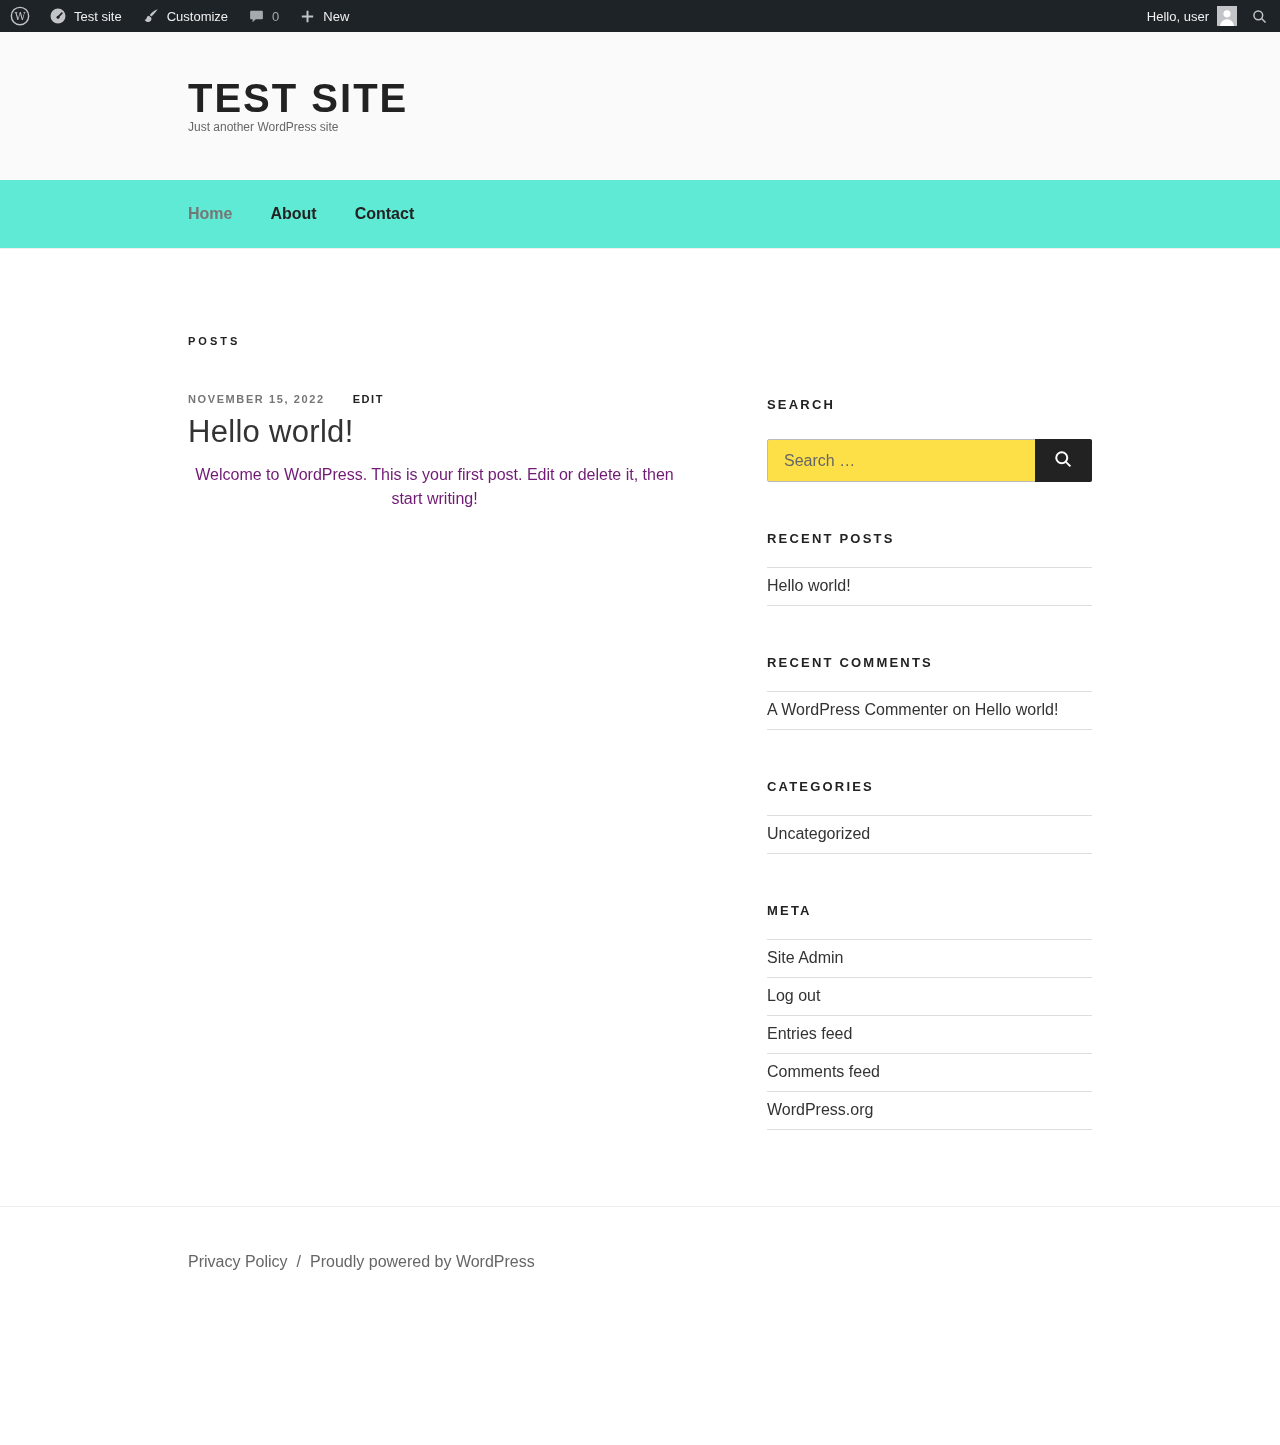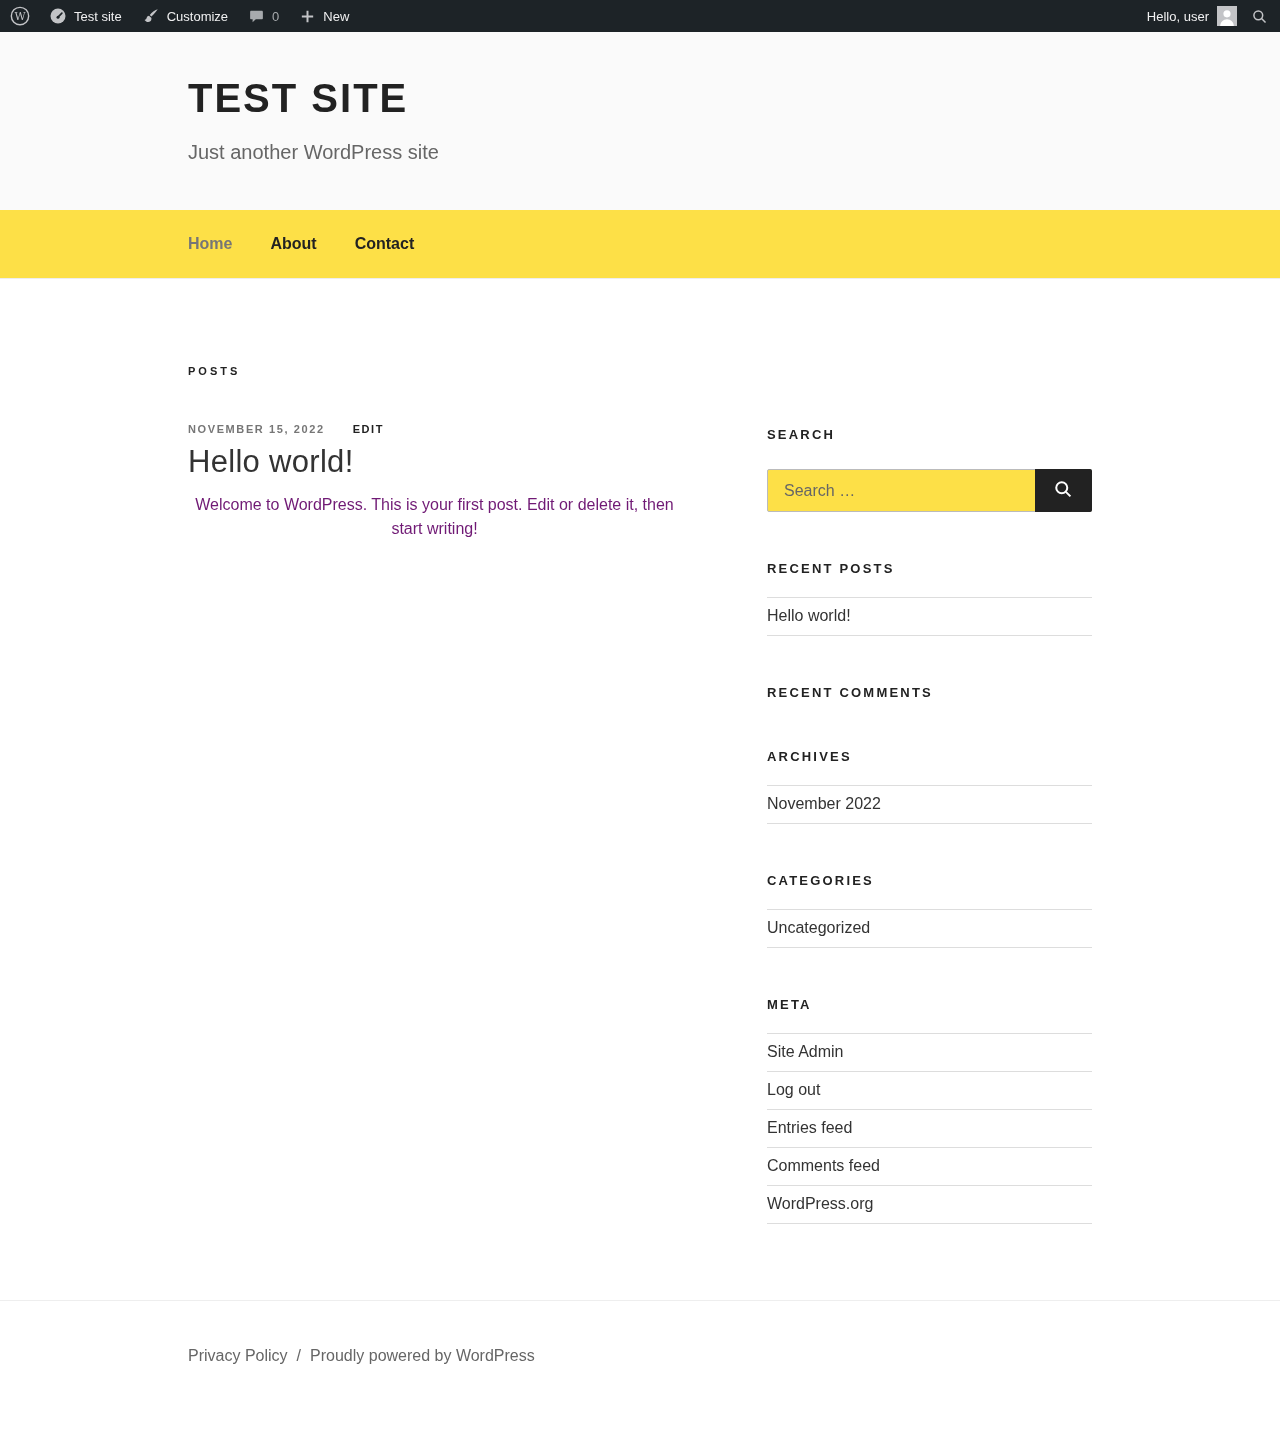--- a/index.html
+++ b/index.html
@@ -33,24 +33,24 @@
 
   
   .wrap { width:904px; margin:0 auto; }
 
   
   .site-header { background:#fafafa; padding:44px 0 46px; }
   .site-title {
     font-size:40px; font-weight:800; letter-spacing:2px;
     color:#222; line-height:1.1; display:inline-block;
   }
-  .site-description { font-size:20px; color:#666; margin-top:21px; }
-
-  
-  .main-nav { background:#fde047; border-bottom:1px solid #eee; height:69px; }
+  .site-description { font-size:12px; color:#666; margin-top:0; }
+
+  
+  .main-nav { background:#5eead4; border-bottom:1px solid #eee; height:69px; }
   .main-nav .wrap { display:flex; align-items:center; height:100%; }
   .nav-item {
     font-size:16px; font-weight:bold; color:#222;
     margin-right:38px; cursor:pointer;
   }
   .nav-item.current { color:#767676; }
 
   
   .site-content { padding:86px 0 76px; }
   .content-cols { display:flex; justify-content:space-between; align-items:flex-start; }
@@ -229,30 +229,27 @@
         <h3 class="widget-title">RECENT POSTS</h3>
         <ul>
           <li>
             <a>Hello world!</a>
           </li>
         </ul>
       </section>
 
       <section class="widget">
         <h3 class="widget-title">RECENT COMMENTS</h3>
-      </section>
-
-      <section class="widget">
-        <h3 class="widget-title">ARCHIVES</h3>
-        <ul>
-          <li>
-            <a>November 2022</a>
-          </li>
-        </ul>
-      </section>
+        <ul>
+          <li>
+            <a>A WordPress Commenter</a><span> on </span><a>Hello world!</a>
+          </li>
+        </ul>
+      </section>
+
 
       <section class="widget">
         <h3 class="widget-title">CATEGORIES</h3>
         <ul>
           <li>
             <a>Uncategorized</a>
           </li>
         </ul>
       </section>
 

